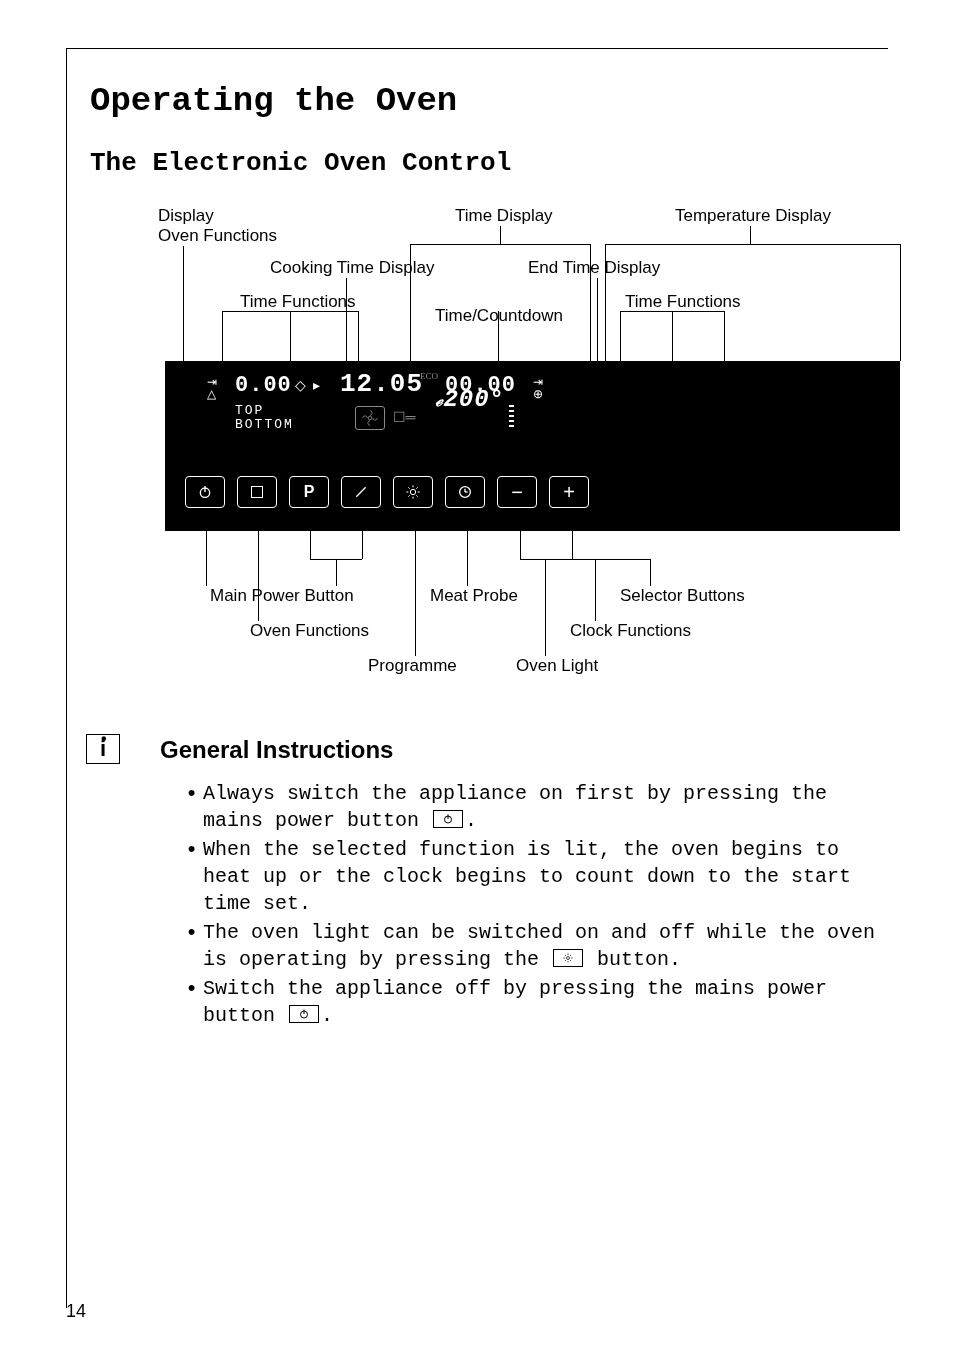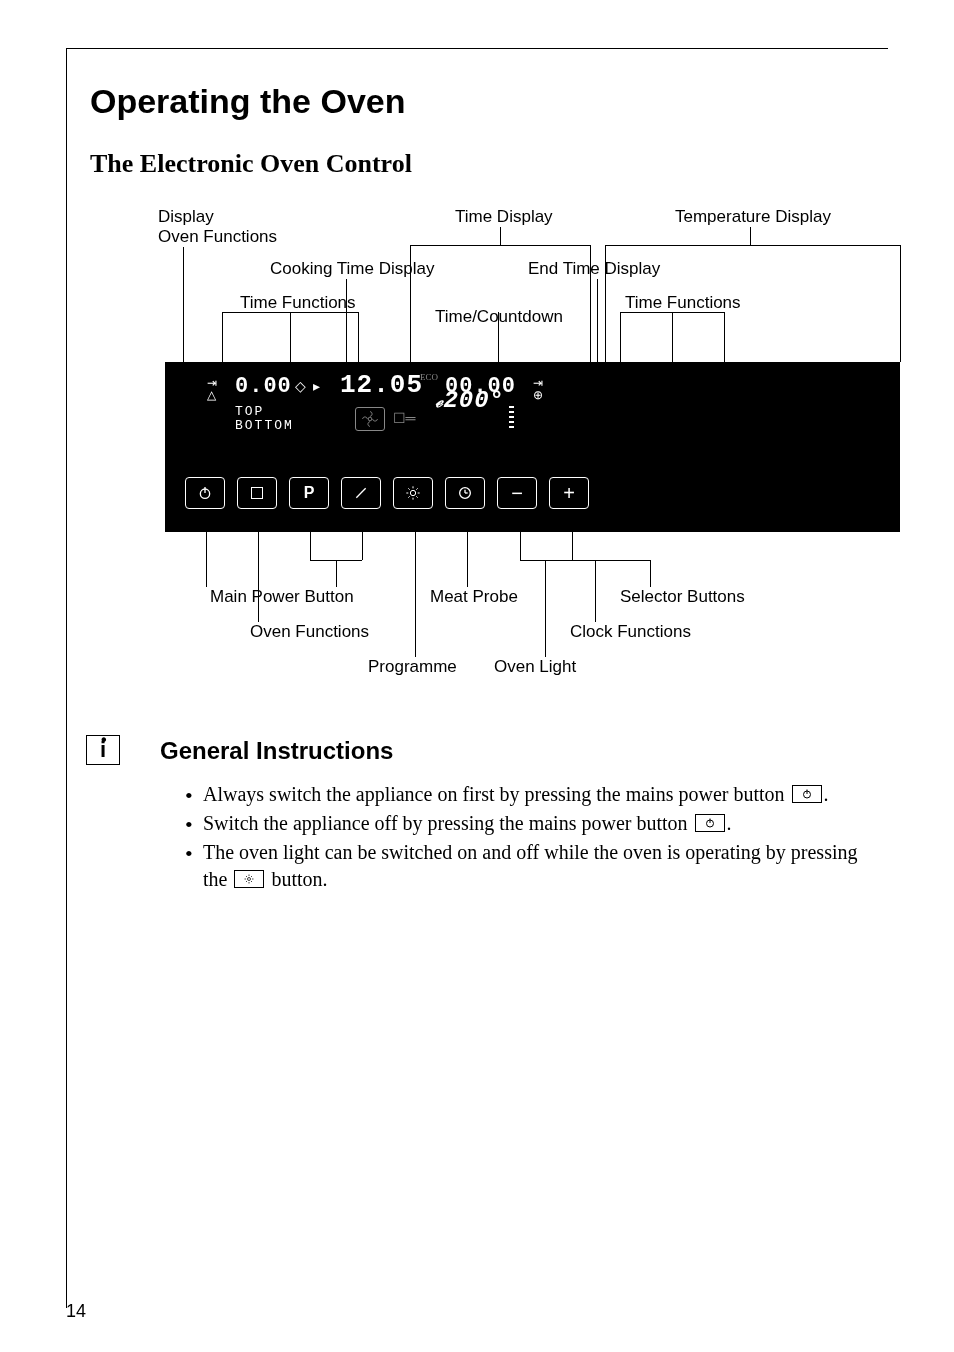--- a/index.html
+++ b/index.html
@@ -23,27 +23,27 @@
   .content {
     position: absolute;
     left: 90px;
     top: 82px;
     width: 790px;
   }
   h1 {
     font-size: 34px;
     font-weight: bold;
     margin-bottom: 28px;
-    font-family: Liberation Sans, sans-serif;
+    font-family: Liberation Mono, monospace;
   }
   h2 {
     font-size: 26px;
     font-weight: bold;
     margin-bottom: 28px;
-    font-family: Liberation Serif, serif;
+    font-family: Liberation Mono, monospace;
   }
   .diagram-wrap {
     position: relative;
     width: 790px;
     height: 500px;
     margin-left: 20px;
   }
   .label {
     position: absolute;
     font-size: 17px;
@@ -105,21 +105,21 @@
     justify-content: center;
     font-family: "Trebuchet MS", Verdana, sans-serif;
     font-weight: bold;
     font-size: 22px;
   }
   ul.instructions {
     margin-left: 95px;
     margin-top: 16px;
     font-size: 20px;
     line-height: 1.35;
-    font-family: Liberation Serif, serif;
+    font-family: Liberation Mono, monospace;
     list-style: none;
     width: 700px;
   }
   ul.instructions li {
     position: relative;
     padding-left: 18px;
     margin-bottom: 2px;
   }
   ul.instructions li::before {
     content: "•";
@@ -294,60 +294,61 @@
 
     <div class="lead lead-h" style="left:200px; top:353px; width:52px;"></div>
     <div class="lead lead-v" style="left:226px; top:353px; height:27px;"></div>
 
     <div class="lead lead-h" style="left:410px; top:353px; width:130px;"></div>
 
     <div class="label" style="left:100px; top:380px;">Main Power Button</div>
     <div class="label" style="left:140px; top:415px;">Oven Functions</div>
     <div class="label" style="left:258px; top:450px;">Programme</div>
     <div class="label" style="left:320px; top:380px;">Meat Probe</div>
-    <div class="label" style="left:384px; top:450px;">Oven Light</div>
+    <div class="label" style="left:406px; top:450px;">Oven Light</div>
     <div class="label" style="left:460px; top:415px;">Clock Functions</div>
     <div class="label" style="left:510px; top:380px;">Selector Buttons</div>
   </div>
 
   <div style="position:relative; margin-top:30px;">
     <div class="info-icon" style="top:-2px; left:-4px;">
       <span style="position:relative;">i<span style="position:absolute; left:1px; top:-6px; font-size:16px;">•</span></span>
     </div>
     <div class="section-hdr">General Instructions</div>
 
     <ul class="instructions">
       <li>
         <span>Always switch the appliance on first by pressing the mains power button </span><span class="inline-btn">
             <svg width="12" height="12" viewBox="0 0 24 24" fill="none" stroke="#000" stroke-width="2">
               <circle cx="12" cy="13" r="7"></circle>
               <line x1="12" y1="3" x2="12" y2="12"></line>
             </svg>
           </span><span>.</span>
       </li>
-      <li>
-        <span>Switch the appliance off by pressing the mains power button </span><span class="inline-btn">
-            <svg width="12" height="12" viewBox="0 0 24 24" fill="none" stroke="#000" stroke-width="2">
-              <circle cx="12" cy="13" r="7"></circle>
-              <line x1="12" y1="3" x2="12" y2="12"></line>
-            </svg>
-          </span><span>.</span>
-      </li>
+      <li>When the selected function is lit, the oven begins to heat up or the clock begins to count down to the start time set.</li>
       <li>
         <span>The oven light can be switched on and off while the oven is operating by pressing the </span><span class="inline-btn">
             <svg width="12" height="12" viewBox="0 0 24 24" fill="none" stroke="#000" stroke-width="1.5">
               <circle cx="12" cy="12" r="3"></circle>
               <line x1="12" y1="3" x2="12" y2="6"></line>
               <line x1="12" y1="18" x2="12" y2="21"></line>
               <line x1="3" y1="12" x2="6" y2="12"></line>
               <line x1="18" y1="12" x2="21" y2="12"></line>
               <line x1="6" y1="6" x2="8" y2="8"></line>
               <line x1="16" y1="16" x2="18" y2="18"></line>
               <line x1="6" y1="18" x2="8" y2="16"></line>
               <line x1="16" y1="8" x2="18" y2="6"></line>
             </svg>
           </span><span> button.</span>
       </li>
+      <li>
+        <span>Switch the appliance off by pressing the mains power button </span><span class="inline-btn">
+            <svg width="12" height="12" viewBox="0 0 24 24" fill="none" stroke="#000" stroke-width="2">
+              <circle cx="12" cy="13" r="7"></circle>
+              <line x1="12" y1="3" x2="12" y2="12"></line>
+            </svg>
+          </span><span>.</span>
+      </li>
     </ul>
   </div>
 </div>
 
 <div class="page-num">14</div>
 
 </body></html>

